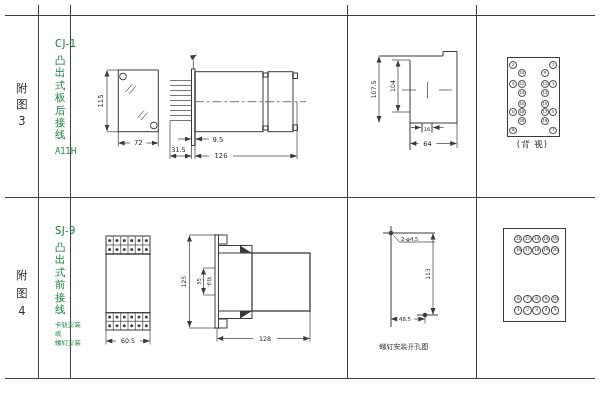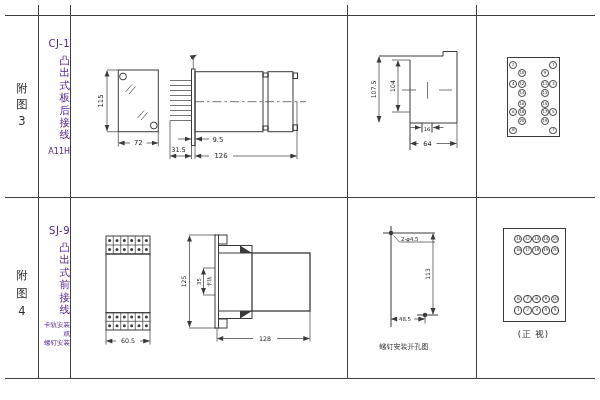--- a/index.html
+++ b/index.html
@@ -2,21 +2,21 @@
 <html><head>
 <meta charset="utf-8">
 <style>
   html,body{margin:0;padding:0;background:#fff;}
   .sheet{position:relative;width:600px;height:400px;background:#fff;overflow:hidden;
          font-family:"DejaVu Sans","Liberation Sans",sans-serif;color:#222;}
   .hline{position:absolute;left:5px;width:590px;height:0;border-top:1.2px solid #3f3f3f;}
   .vline{position:absolute;top:5px;height:373px;width:0;border-left:1.2px solid #3f3f3f;}
   .figlab{position:absolute;width:32px;text-align:center;font-size:11.5px;color:#2e2e2e;}
   .figlab span{display:block;}
-  .typecol{position:absolute;width:31px;text-align:right;color:#4c1d95;}
+  .typecol{position:absolute;width:31px;text-align:left;color:#15803d;margin-left:16px;}
   .typecol .model{font-size:10px;letter-spacing:.5px;}
   .typecol .vchars{margin-top:5px;}
   .typecol .vchars span{display:block;font-size:10.5px;line-height:12.4px;}
   .typecol .code{margin-top:6px;font-size:8px;}
   .typecol .notes{margin-top:6px;}
   .typecol .notes span{display:block;font-size:6.5px;line-height:9px;}
   svg{position:absolute;overflow:visible;}
   svg text{font-family:"DejaVu Sans","Liberation Sans",sans-serif;fill:#222;}
   .s{stroke:#3a3a3a;stroke-width:1;fill:none;}
   .s2{stroke:#3a3a3a;stroke-width:1.3;fill:none;}
@@ -148,20 +148,21 @@
         <span class="term" style="left: 1.3px; top: 50.3px; width: 5.8px; height: 5.8px; font-size: 4.1px;">6</span>
         <span class="term" style="left: 9.8px; top: 50.3px; width: 5.8px; height: 5.8px; font-size: 4.1px;">18</span>
         <span class="term" style="left: 32.8px; top: 50.3px; width: 5.8px; height: 5.8px; font-size: 4.1px;">17</span>
         <span class="term" style="left: 41.3px; top: 50.3px; width: 5.8px; height: 5.8px; font-size: 4.1px;">5</span>
         <span class="term" style="left: 9.8px; top: 59.3px; width: 5.8px; height: 5.8px; font-size: 4.1px;">20</span>
         <span class="term" style="left: 32.8px; top: 59.3px; width: 5.8px; height: 5.8px; font-size: 4.1px;">19</span>
         <span class="term" style="left: 1.3px; top: 68.6px; width: 5.8px; height: 5.8px; font-size: 4.1px;">8</span>
         <span class="term" style="left: 41.3px; top: 68.6px; width: 5.8px; height: 5.8px; font-size: 4.1px;">7</span>
       </div>
   </div>
+  <div class="tcaption" style="left:480px;top:139px;width:105px">(背 视)</div>
 
   <div class="figlab" style="left:6px;top:266px;line-height:18px">
     <span>附</span>
     <span>图</span>
     <span>4</span>
   </div>
 
   <div class="typecol" style="left:39px;top:225px">
     <div class="model">SJ-9</div>
     <div class="vchars">
@@ -276,15 +277,14 @@
         <span class="term" style="left: 28.4px; top: 66px; width: 6.4px; height: 6.4px; font-size: 4.4px;">8</span>
         <span class="term" style="left: 37.6px; top: 66px; width: 6.4px; height: 6.4px; font-size: 4.4px;">9</span>
         <span class="term" style="left: 46.8px; top: 66px; width: 6.4px; height: 6.4px; font-size: 4.4px;">10</span>
         <span class="term" style="left: 10px; top: 77.2px; width: 6.4px; height: 6.4px; font-size: 4.4px;">1</span>
         <span class="term" style="left: 19.2px; top: 77.2px; width: 6.4px; height: 6.4px; font-size: 4.4px;">2</span>
         <span class="term" style="left: 28.4px; top: 77.2px; width: 6.4px; height: 6.4px; font-size: 4.4px;">3</span>
         <span class="term" style="left: 37.6px; top: 77.2px; width: 6.4px; height: 6.4px; font-size: 4.4px;">4</span>
         <span class="term" style="left: 46.8px; top: 77.2px; width: 6.4px; height: 6.4px; font-size: 4.4px;">5</span>
       </div>
   </div>
-  <div class="tcaption" style="left:481px;top:329px;width:105px">(正 视)</div>
 
 </div>
 
 </body></html>

